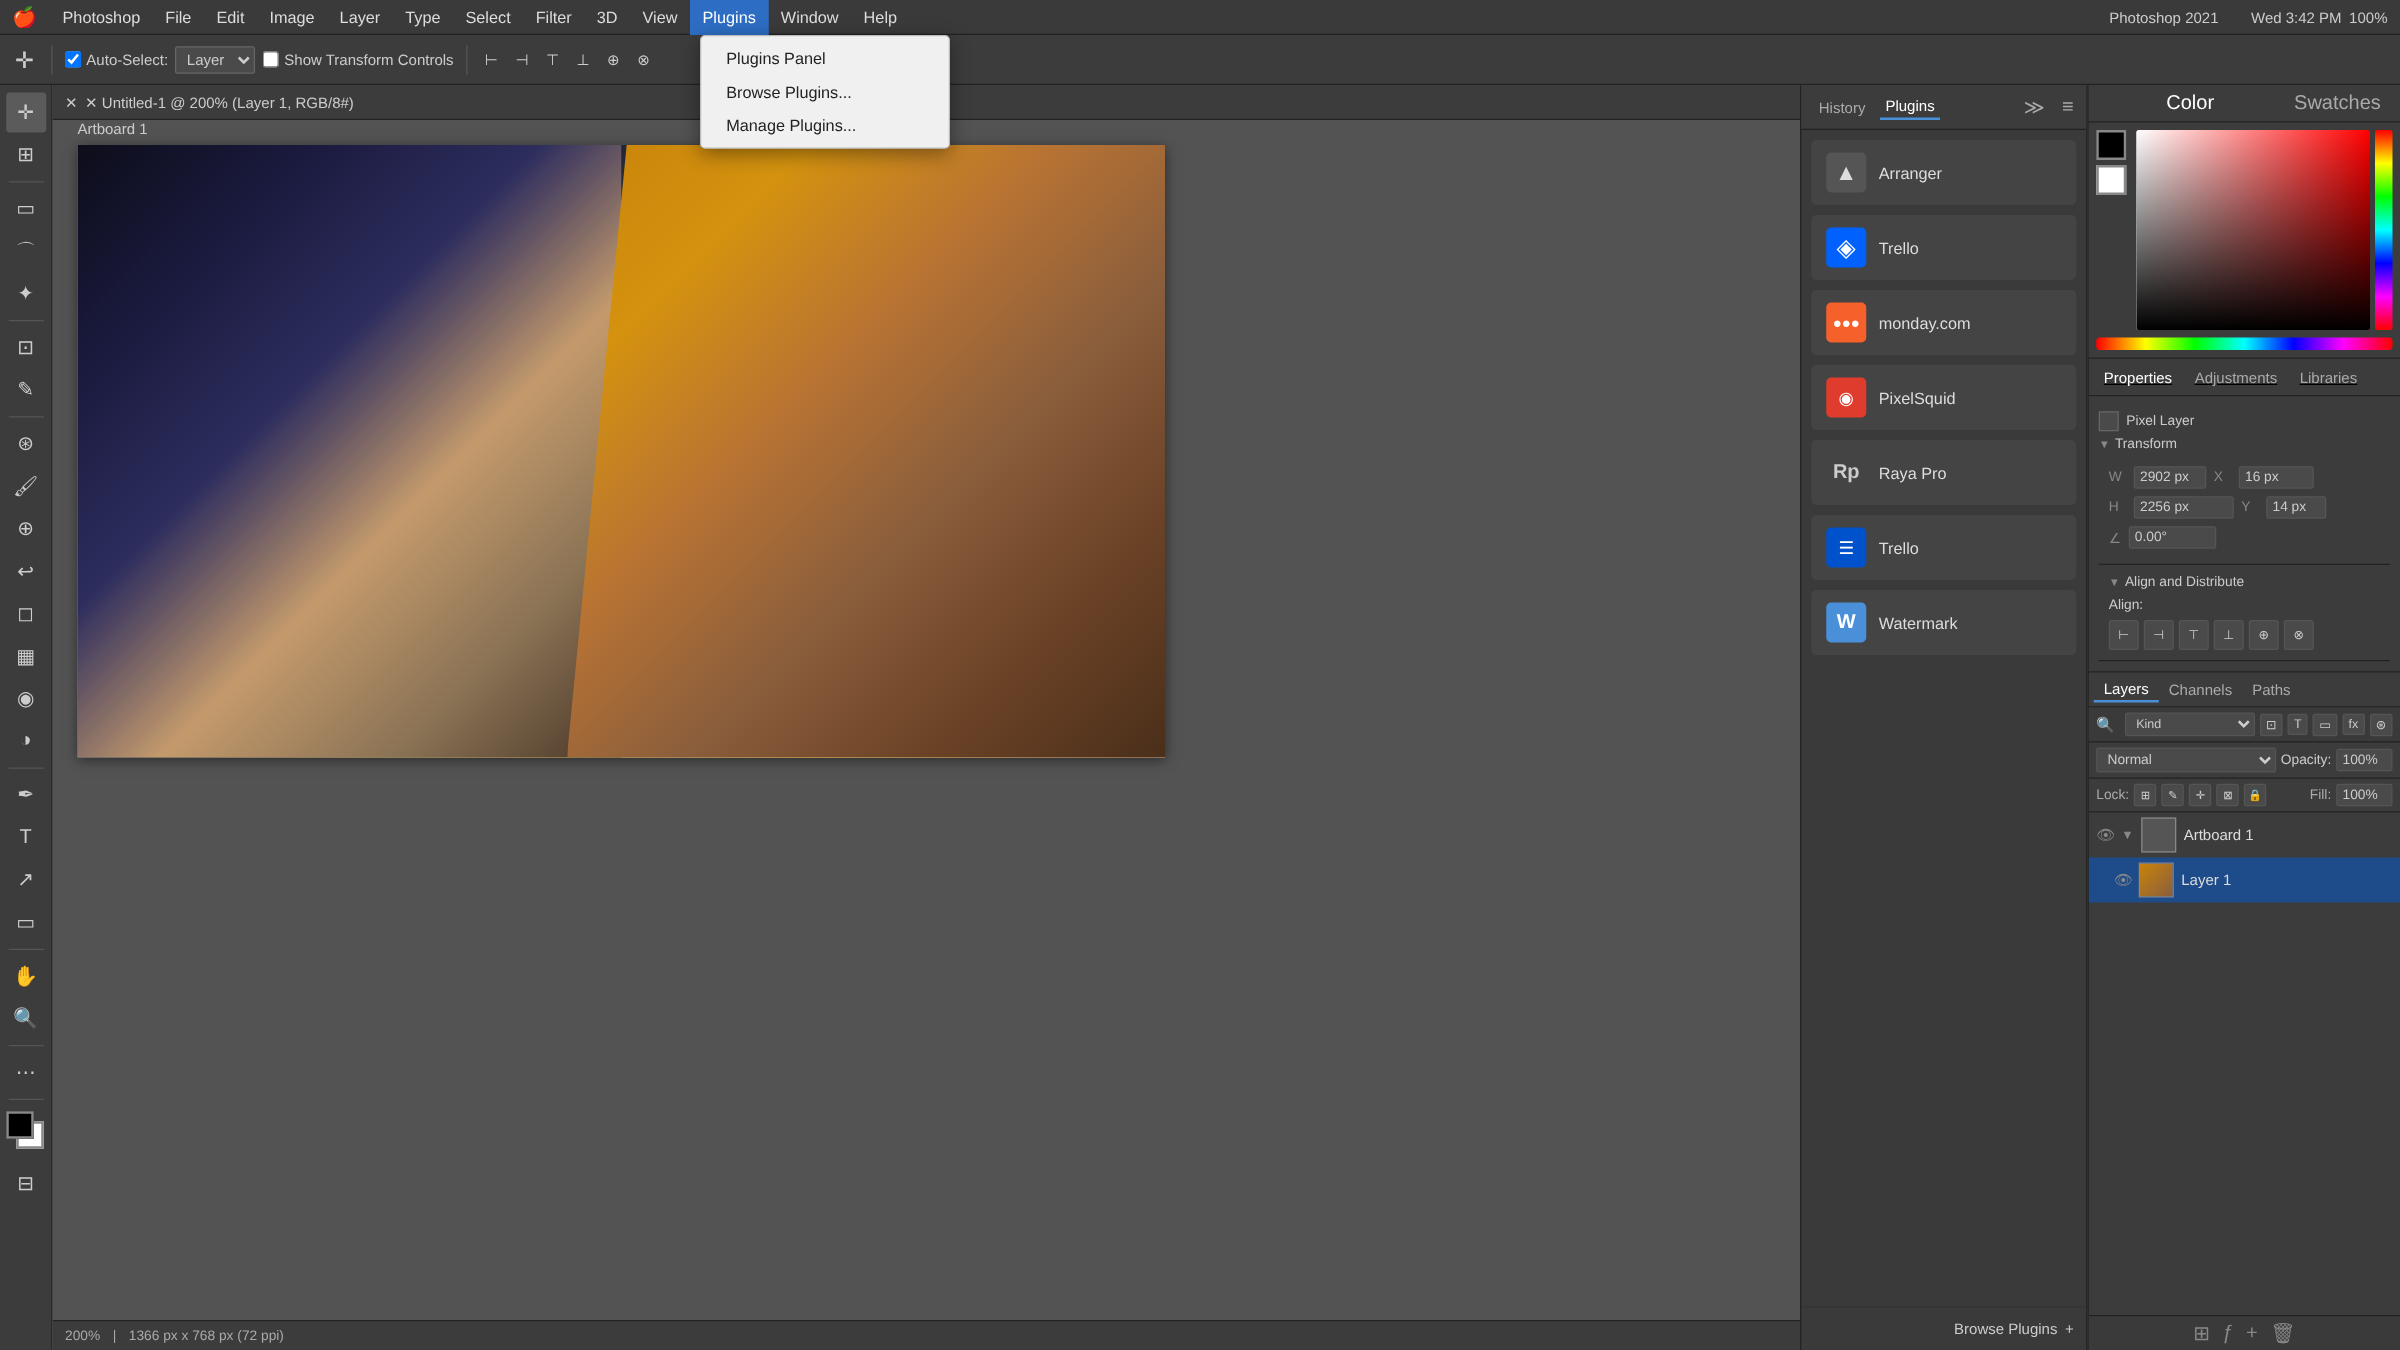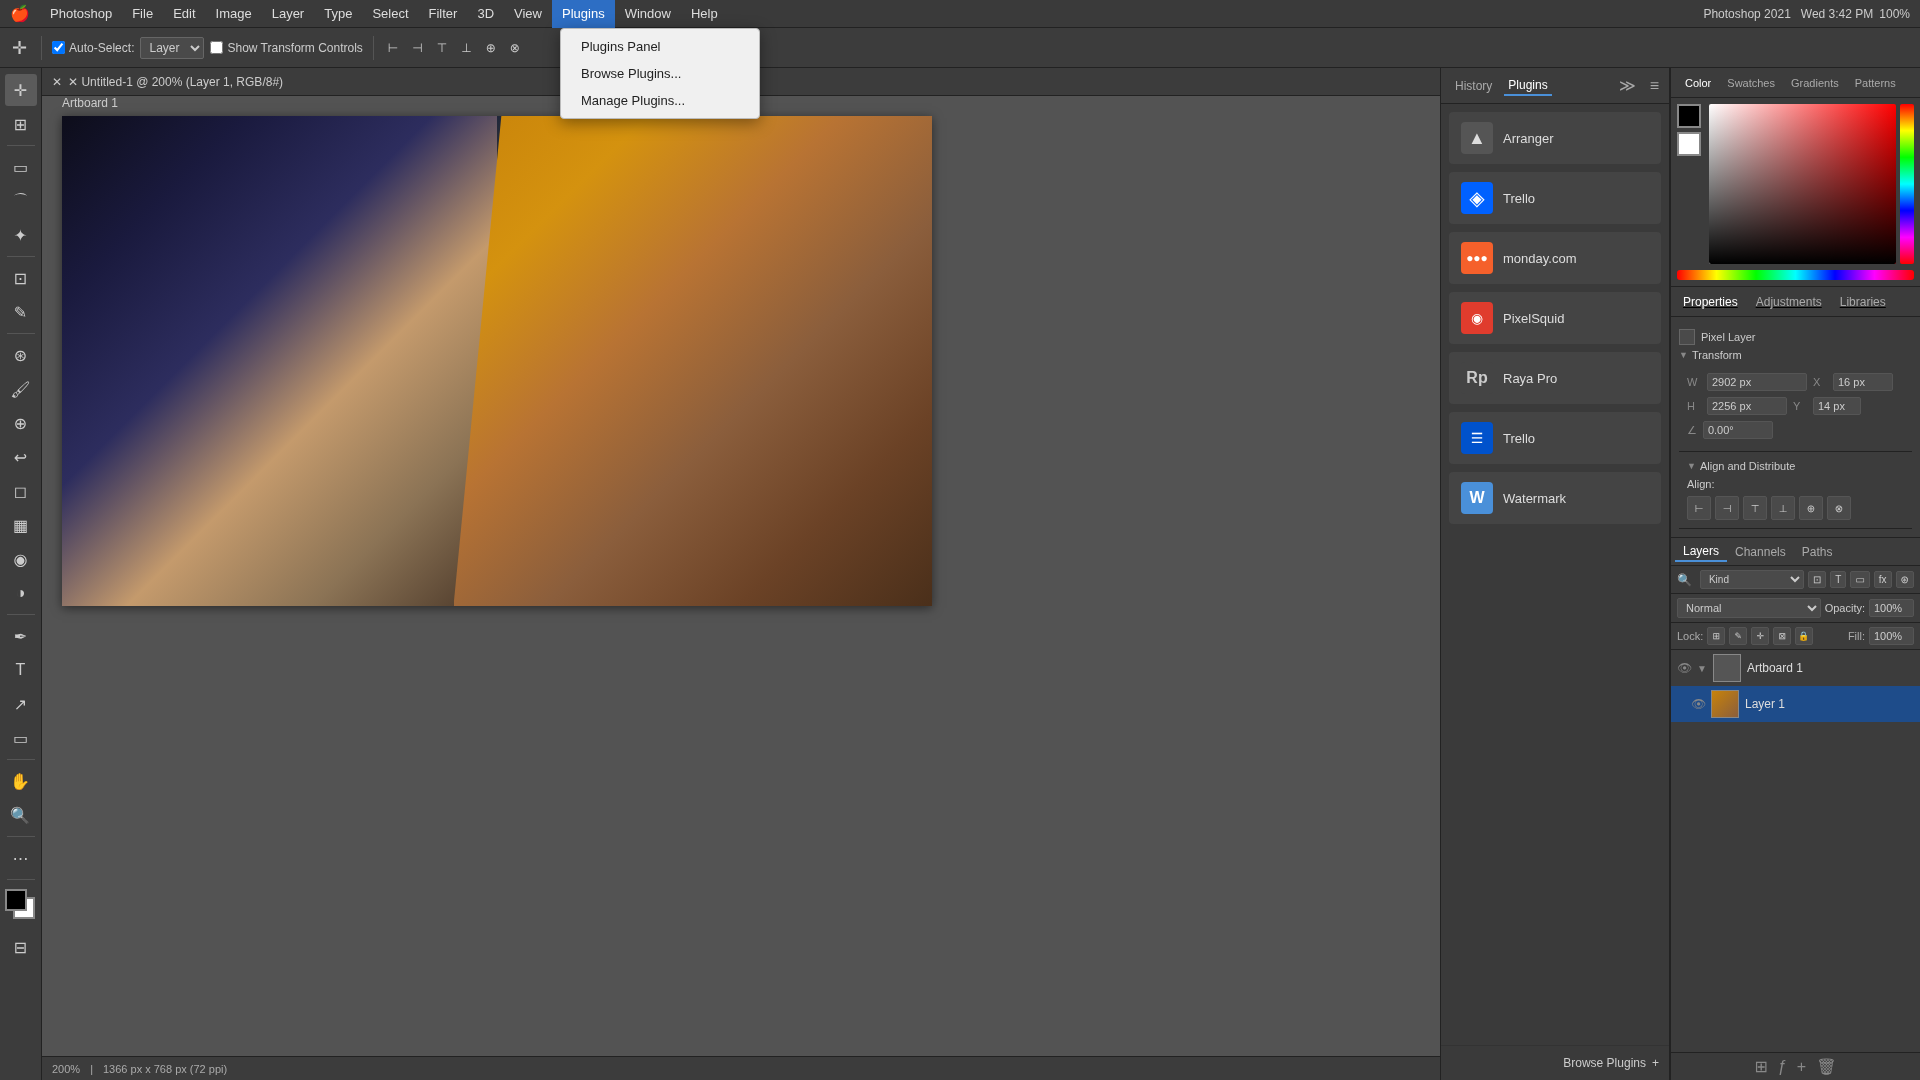--- a/index.html
+++ b/index.html
@@ -129,21 +129,21 @@
     
     #color-section {
       background: #3c3c3c;
       border-bottom: 1px solid #222;
     }
     #color-tabs {
       display: flex; align-items: center; height: 30px;
       border-bottom: 1px solid #222;
       padding: 0 8px; gap: 4px;
     }
-    .color-tab { font-size: 11px; color: #aaa; cursor: pointer; padding: 2px 6px; }
+    .color-tab { font-size: 16px; color: #aaa; cursor: pointer; padding: 2px 6px; margin-left: 48px; }
     .color-tab.active { color: #fff; }
     #color-picker-area {
       display: flex; gap: 4px; padding: 6px;
     }
     #color-gradient {
       flex: 1; height: 160px; position: relative;
       background: linear-gradient(to right, #fff, #f00);
       border-radius: 2px; overflow: hidden;
     }
     #color-gradient::after {
@@ -256,21 +256,21 @@
   <div class="menu-item">Type</div>
   <div class="menu-item">Select</div>
   <div class="menu-item">Filter</div>
   <div class="menu-item">3D</div>
   <div class="menu-item">View</div>
   <div class="menu-item plugins-active">Plugins</div>
   <div class="menu-item">Window</div>
   <div class="menu-item">Help</div>
   <div class="menu-right">
     <span>Photoshop 2021</span>
-    <span style="margin-left:4px;">Wed 3:42 PM</span>
+    <span style="margin-left:20px;">Wed 3:42 PM</span>
     <span>100%</span>
   </div>
 </div>
 
 <div id="toolbar">
   <button class="toolbar-btn" style="font-size:18px;">✛</button>
   <div class="toolbar-separator"></div>
   <label class="toolbar-checkbox-label">
     <input type="checkbox" checked="" style="">
     <span>Auto-Select:</span>
@@ -435,21 +435,21 @@
 
         <div class="pixel-layer-row">
           <div class="pixel-layer-icon"></div>
           <span>Pixel Layer</span>
         </div>
 
         <div class="section-header">Transform</div>
         <div id="transform-section">
           <div class="props-row">
             <span class="props-label">W</span>
-            <input class="props-value" style="width: 100px;" value="2902 px">
+            <input class="props-value" style="width: 58px;" value="2902 px">
             <span class="props-label">X</span>
             <input class="props-value" style="width: 60px;" value="16 px">
           </div>
           <div class="props-row">
             <span class="props-label">H</span>
             <input class="props-value" style="width: 80px;" value="2256 px">
             <span class="props-label">Y</span>
             <input class="props-value" style="width: 48px;" value="14 px">
           </div>
           <div class="props-row">

